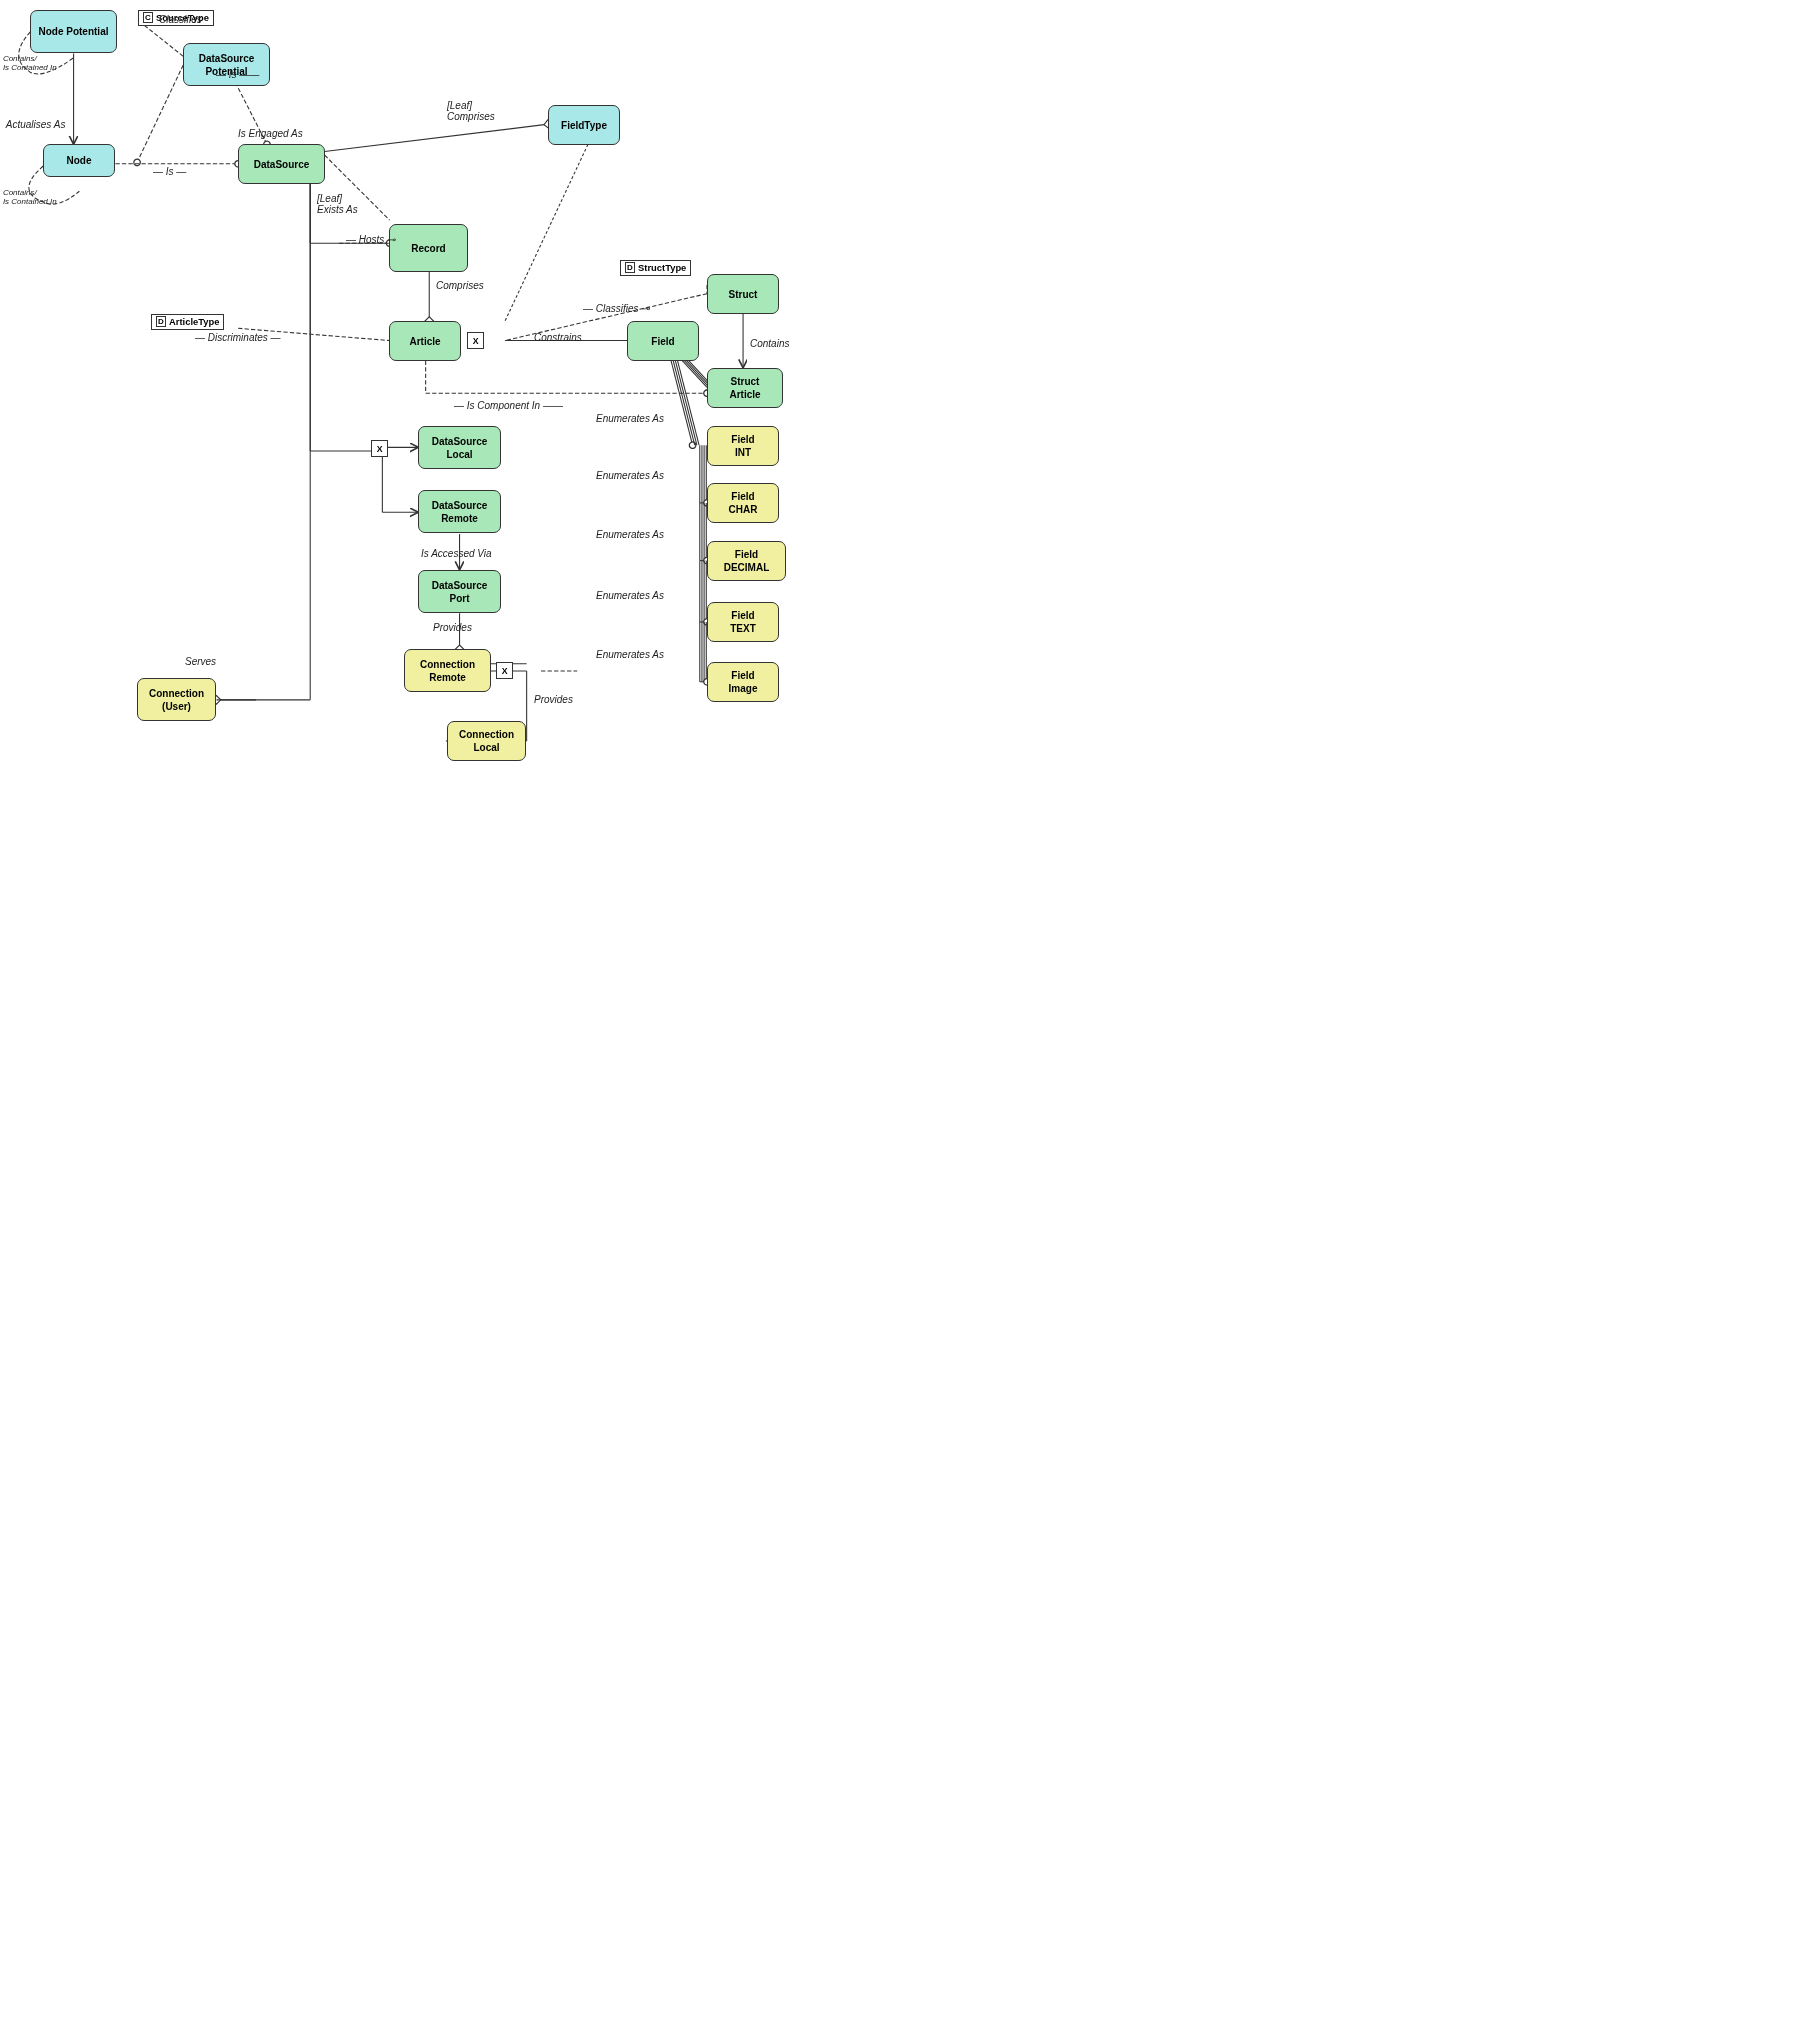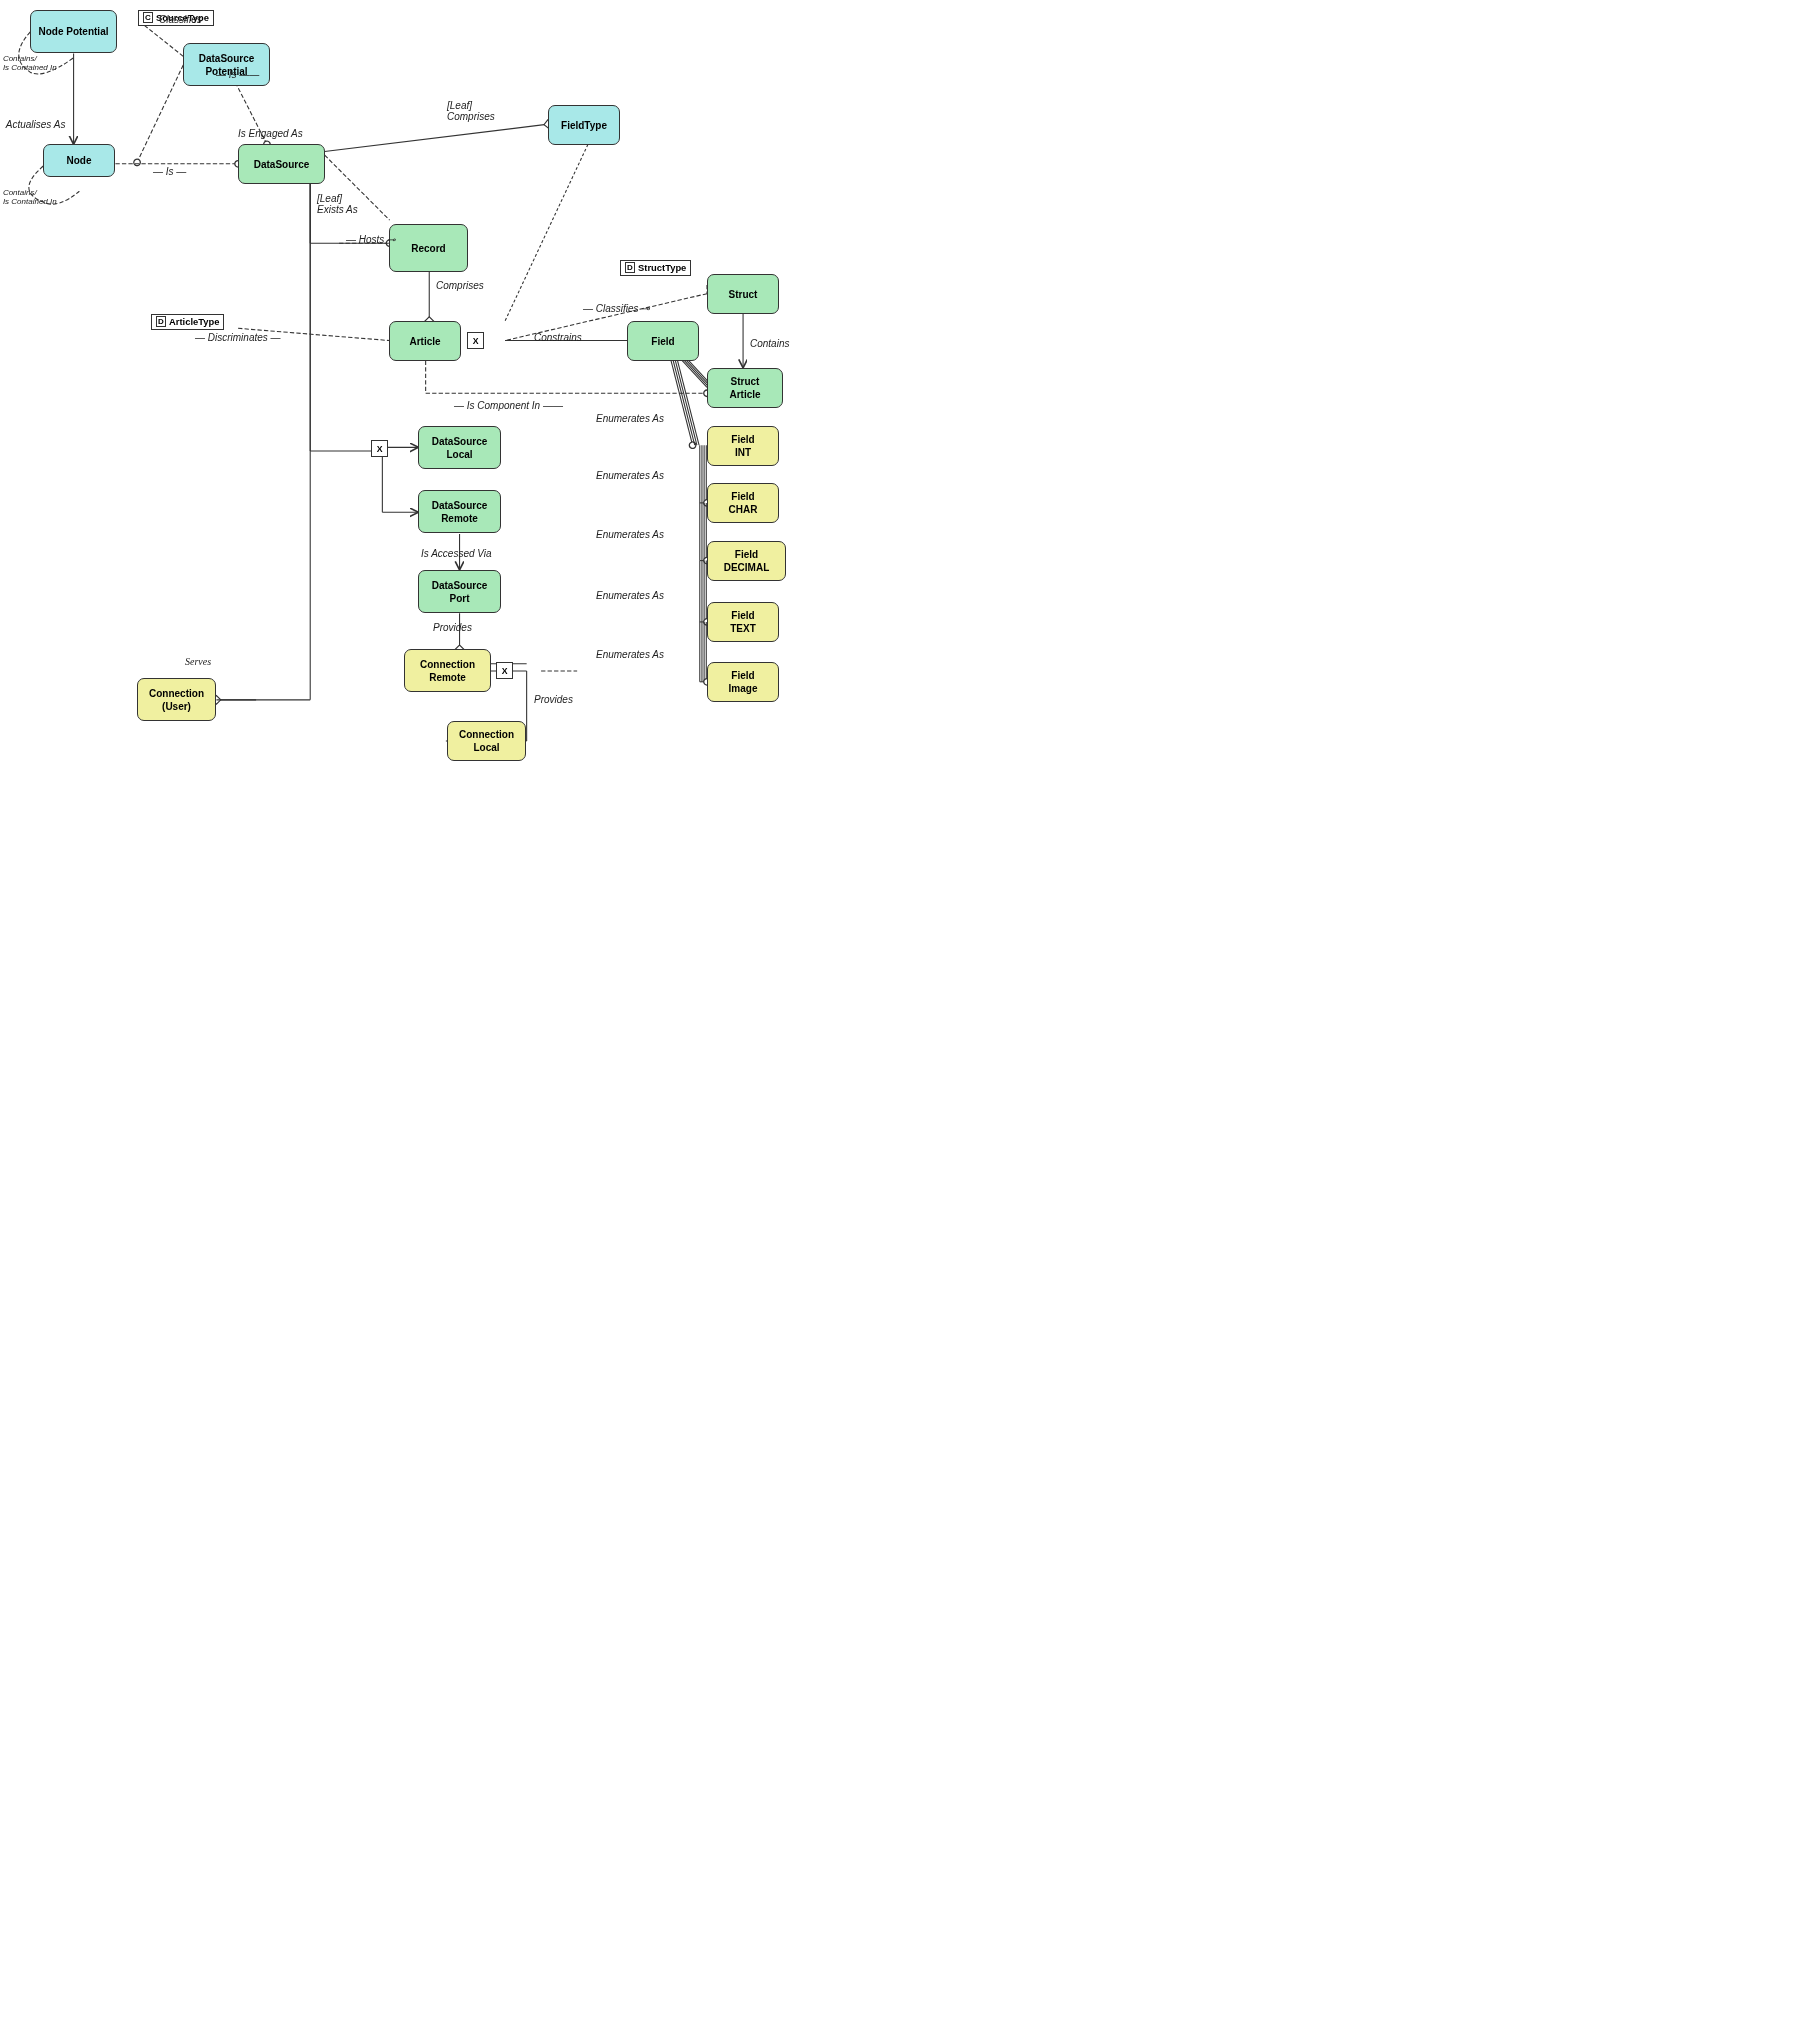--- a/index.html
+++ b/index.html
@@ -345,20 +345,20 @@
   <div class="relation-label" style="left:596px;top:529px;">Enumerates As</div>
 
   <div class="relation-label" style="left:596px;top:590px;">Enumerates As</div>
 
   <div class="relation-label" style="left:596px;top:649px;">Enumerates As</div>
 
   <div class="relation-label" style="left:421px;top:548px;">Is Accessed Via</div>
 
   <div class="relation-label" style="left:433px;top:622px;">Provides</div>
 
-  <div class="relation-label" style="left:185px;top:656px;font-family:Liberation Serif, serif;">Serves</div>
+  <div class="relation-label" style="left:185px;top:656px;">Serves</div>
 
   <div class="relation-label" style="left:534px;top:694px;">Provides</div>
 
   <div class="relation-label" style="left:216px;top:69px;">— Is ——</div>
 
 </div>
 
 
 </body></html>

